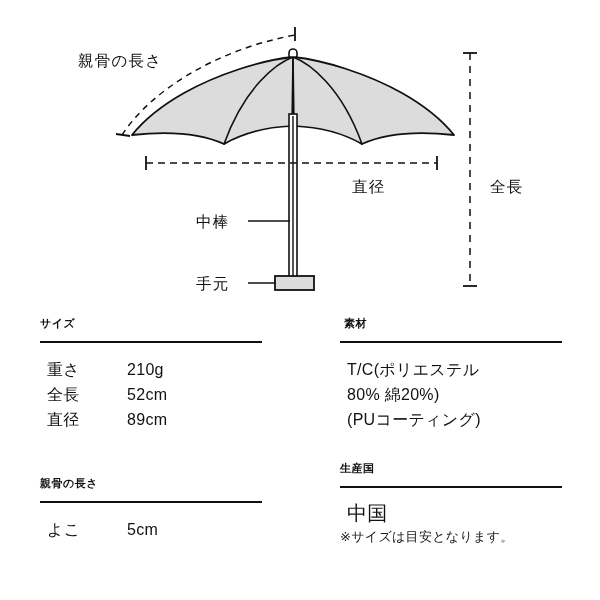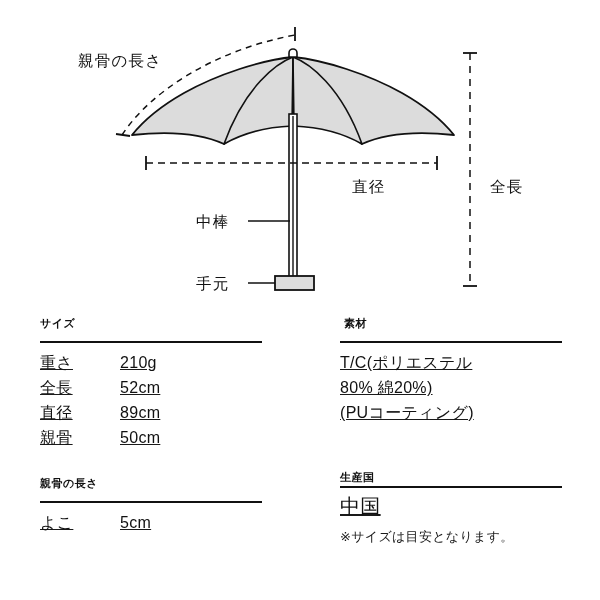--- a/index.html
+++ b/index.html
@@ -53,24 +53,23 @@
   .rule {
     height: 0;
     border-top: 2px solid #111111;
     margin: 0;
     padding: 0;
   }
   .rule.left-rule  { width: 222px; }
   .rule.right-rule { width: 222px; }
 
   .rows {
-    margin: 0;
+    margin: 7px;
     padding: 0;
     list-style: none;
-    text-decoration: underline;
   }
   .row {
     display: flex;
     align-items: flex-start;
     font-size: 16px;
     line-height: 25px;
     color: #111111;
     letter-spacing: 0.3px;
   }
   .row .k {
@@ -101,21 +100,21 @@
   .at-size-head   { position:absolute; top: 8px;   left: 0; }
   .at-size-rule   { position:absolute; top: 36px;  left: 0; }
   .at-size-rows   { position:absolute; top: 45px;  left: 0; }
   .at-case-head   { position:absolute; top: 168px; left: 0; }
   .at-case-rule   { position:absolute; top: 196px; left: 0; }
   .at-case-rows   { position:absolute; top: 205px; left: 0; }
 
   .at-mat-head    { position:absolute; top: 8px;   left: 4px; }
   .at-mat-rule    { position:absolute; top: 36px;  left: 0; }
   .at-mat-rows    { position:absolute; top: 45px;  left: 0; }
-  .at-origin-head { position:absolute; top: 162px; left: 0; }
+  .at-origin-head { position:absolute; top: 153px; left: 0; }
   .at-origin-rule { position:absolute; top: 181px; left: 0; }
   .at-origin-rows { position:absolute; top: 189px; left: 0; }
   .at-note        { position:absolute; top: 223px; left: 0; }
 
   svg text {
     font-family: "Liberation Sans", "DejaVu Sans", sans-serif;
     fill: #111111;
   }
 </style>
 </head>
@@ -202,24 +201,20 @@
           <span class="k">重さ</span>
           <span class="v">210g</span>
         </div>
         <div class="row">
           <span class="k">全長</span>
           <span class="v">52cm</span>
         </div>
         <div class="row">
           <span class="k">直径</span>
           <span class="v">89cm</span>
-        </div>
-        <div class="row">
-          <span class="k">親骨</span>
-          <span class="v">50cm</span>
         </div>
       </div>
 
       <div class="sec-head at-case-head">親骨の長さ</div>
       <div class="rule left-rule at-case-rule"></div>
 
       <div class="rows at-case-rows">
         <div class="row">
           <span class="k">よこ</span>
           <span class="v">5cm</span>

